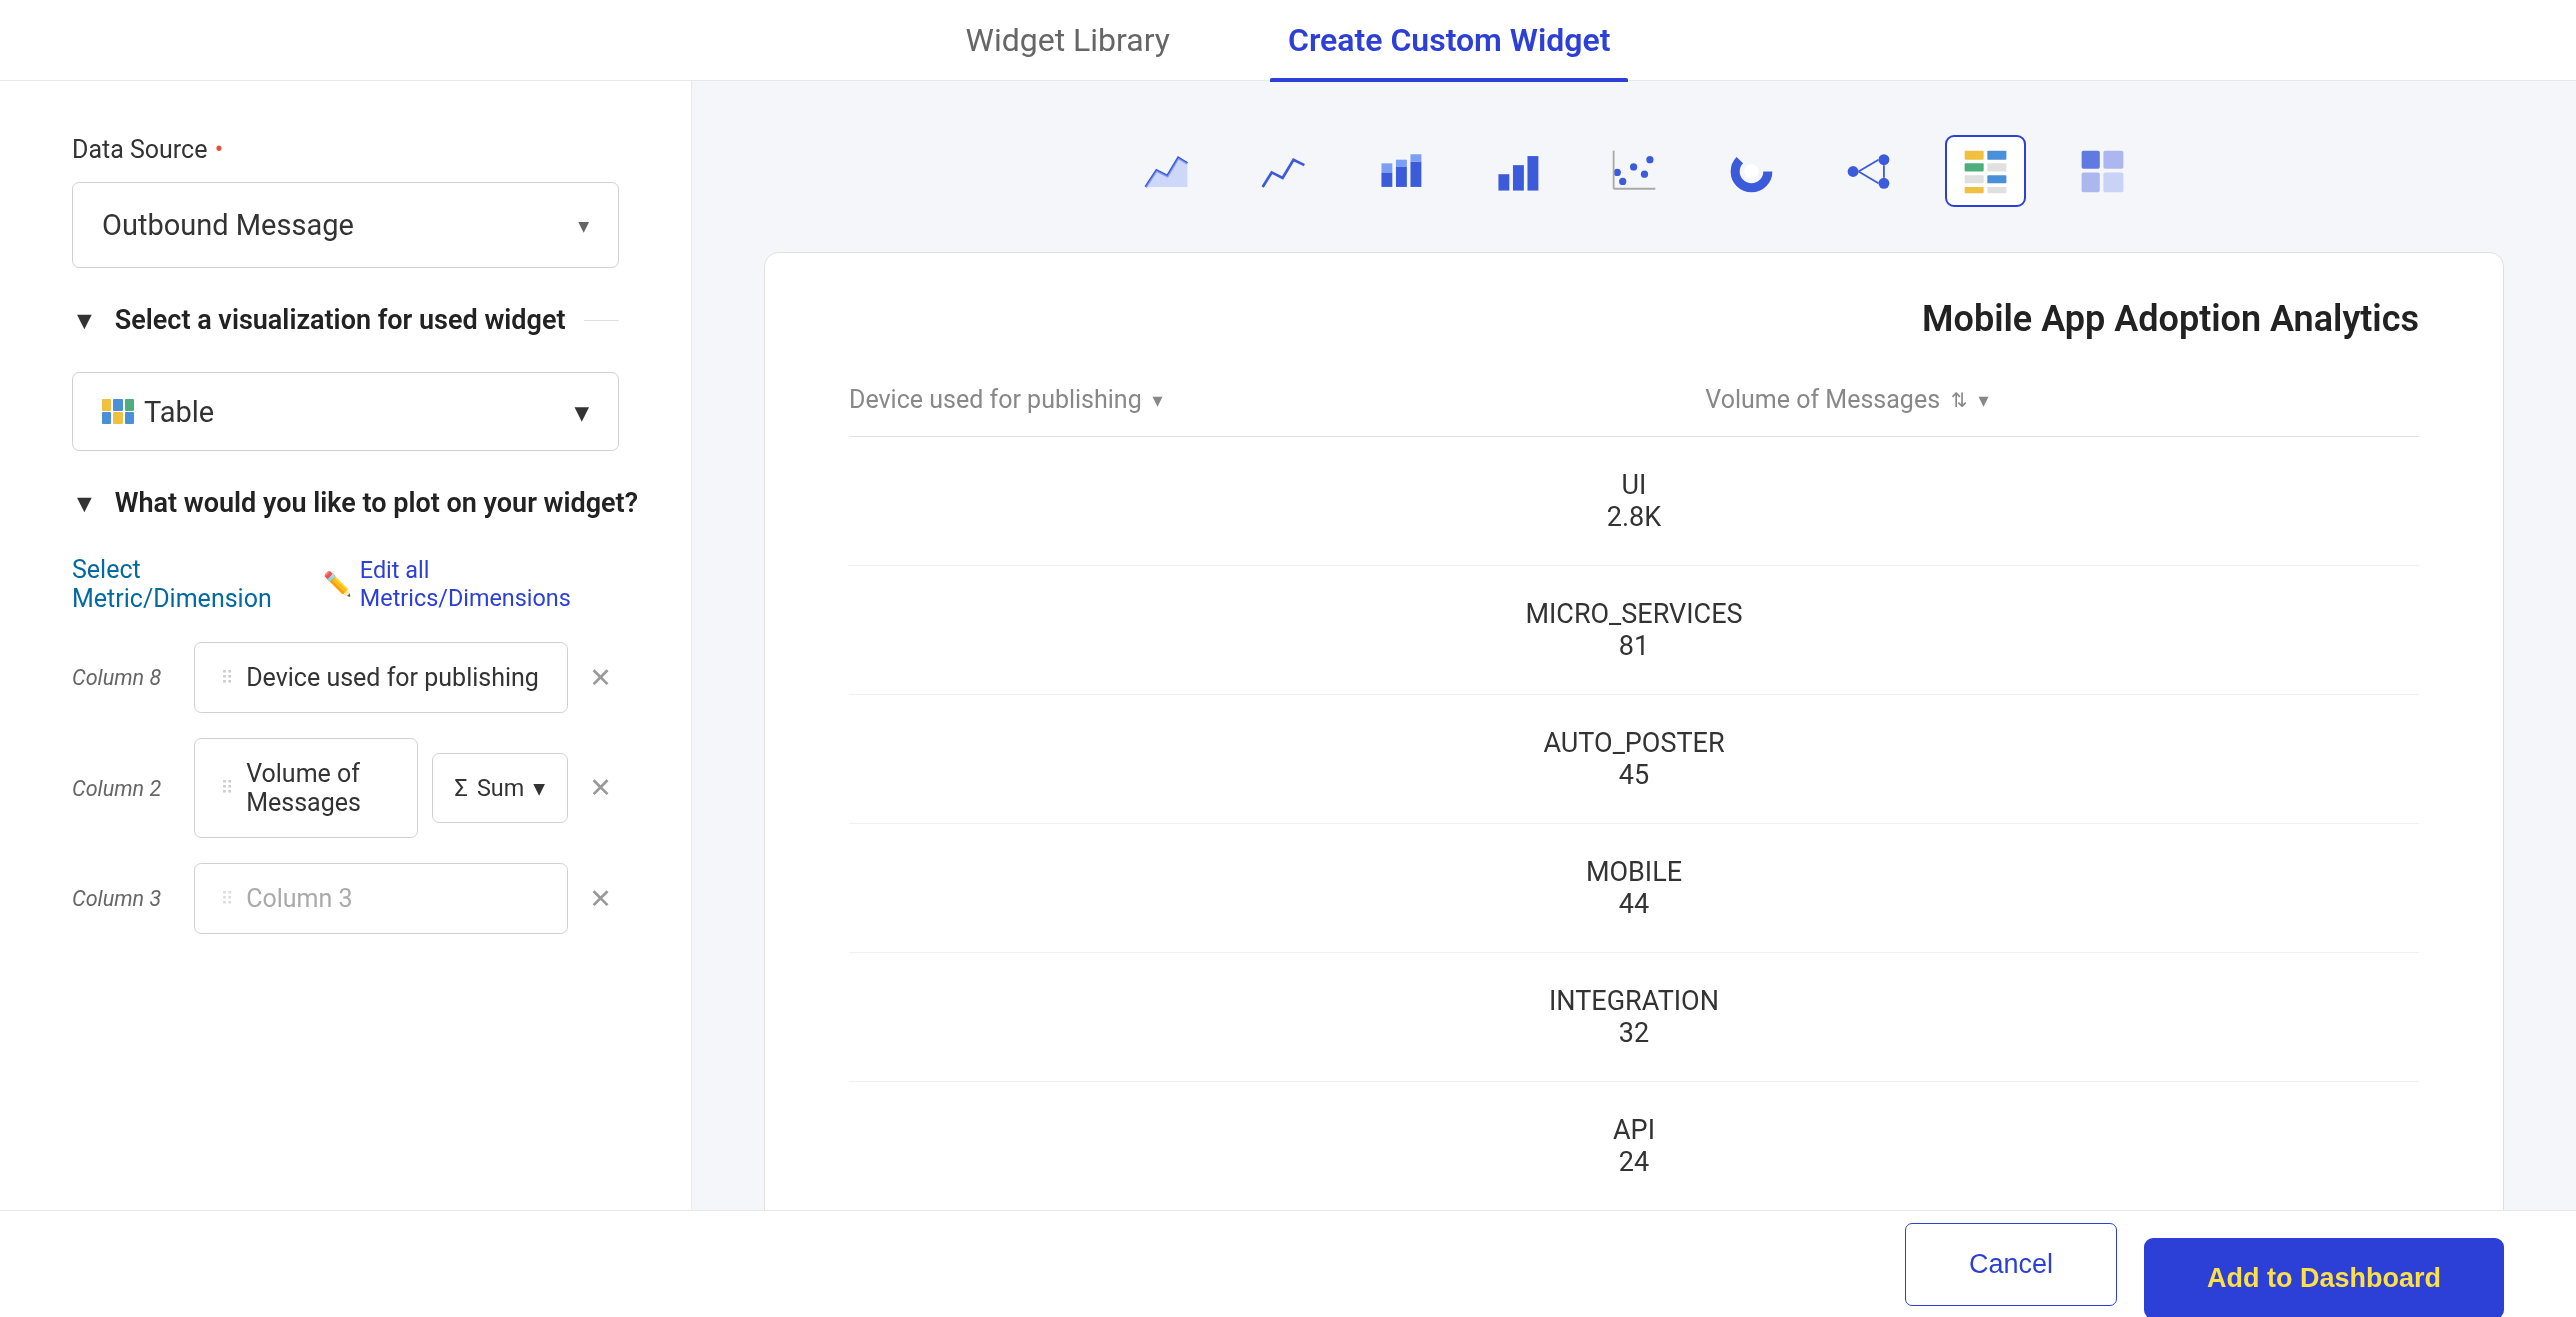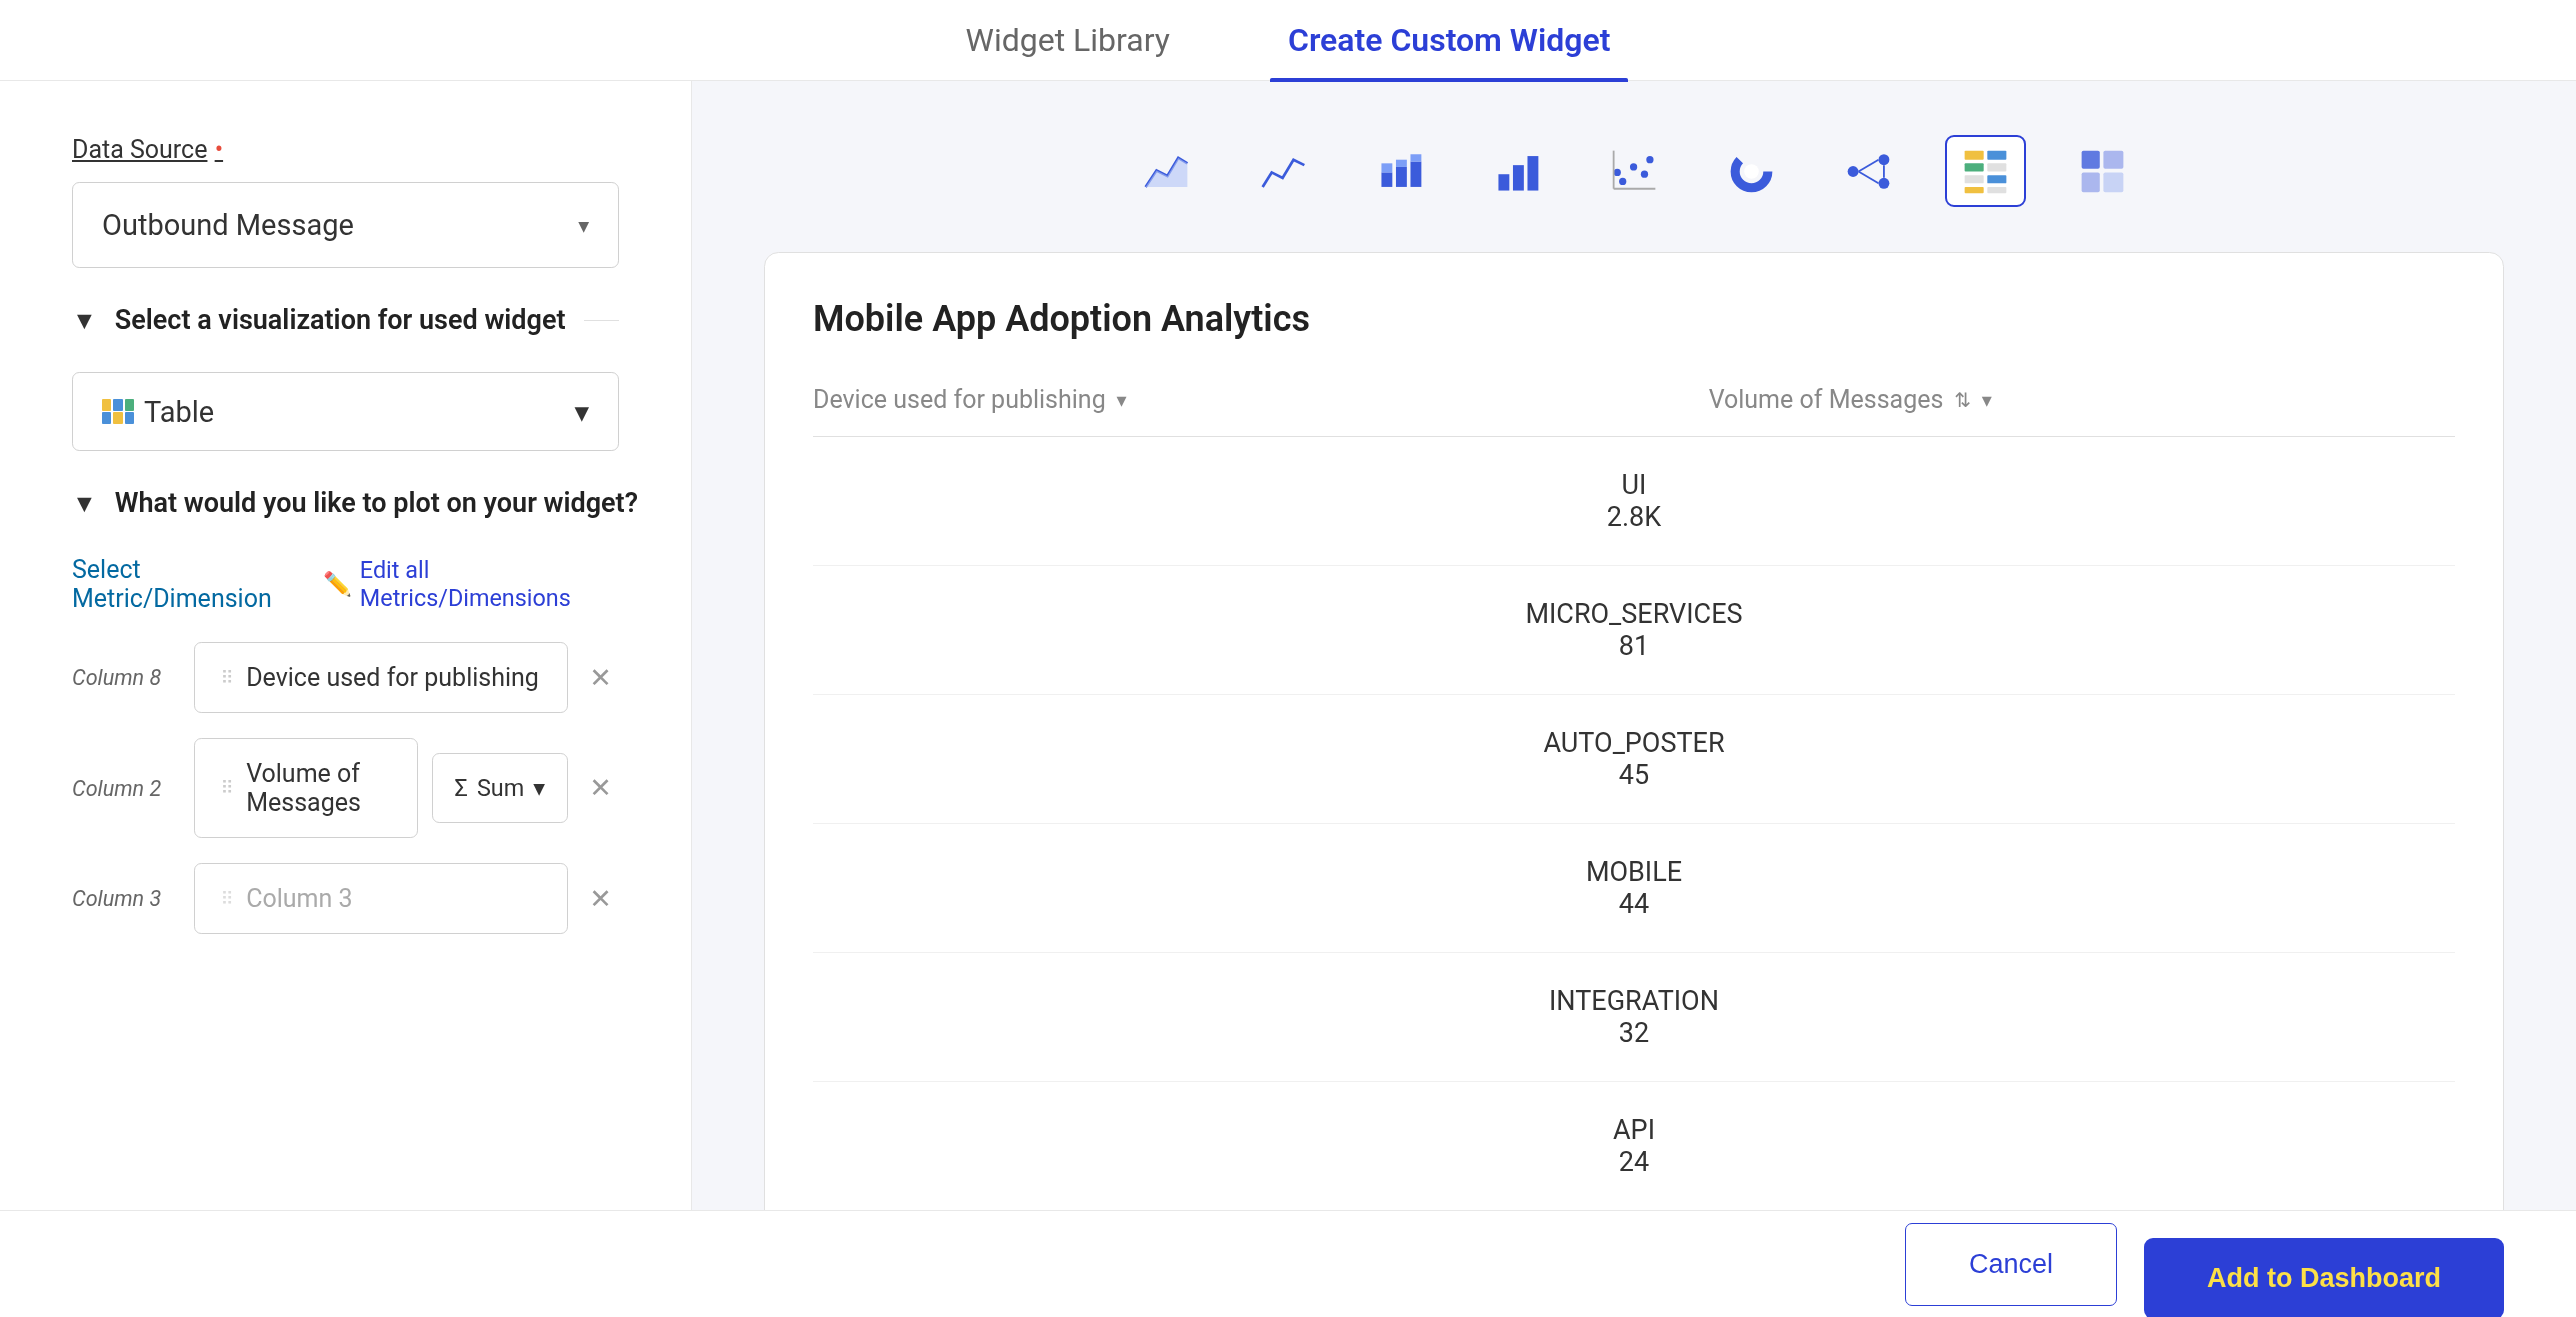--- a/index.html
+++ b/index.html
@@ -63,21 +63,20 @@
       overflow-y: auto;
     }
 
     .field-label {
       font-size: 25px;
       color: #333;
       margin-bottom: 18px;
       display: flex;
       align-items: center;
       gap: 7.2px;
-      text-decoration: underline;
     }
     .required-dot {
       color: #e74c3c;
       font-size: 25px;
     }
 
     .select-box {
       width: 100%;
       border: 1.8px solid #d0d0d0;
       border-radius: 7.2px;
@@ -262,22 +261,23 @@
     .chart-icon-btn svg {
       width: 49px;
       height: 49px;
     }
 
     
     .preview-card {
       background: #fff;
       border-radius: 14.4px;
       border: 0.9px solid #e0e0e0;
-      padding: 45px 48px;
+      padding: 45px 84px;
       flex: 1;
+      text-align: right;
     }
     .preview-title {
       font-size: 36px;
       font-weight: 600;
       color: #222;
       margin-bottom: 45px;
     }
 
     
     .preview-table {

